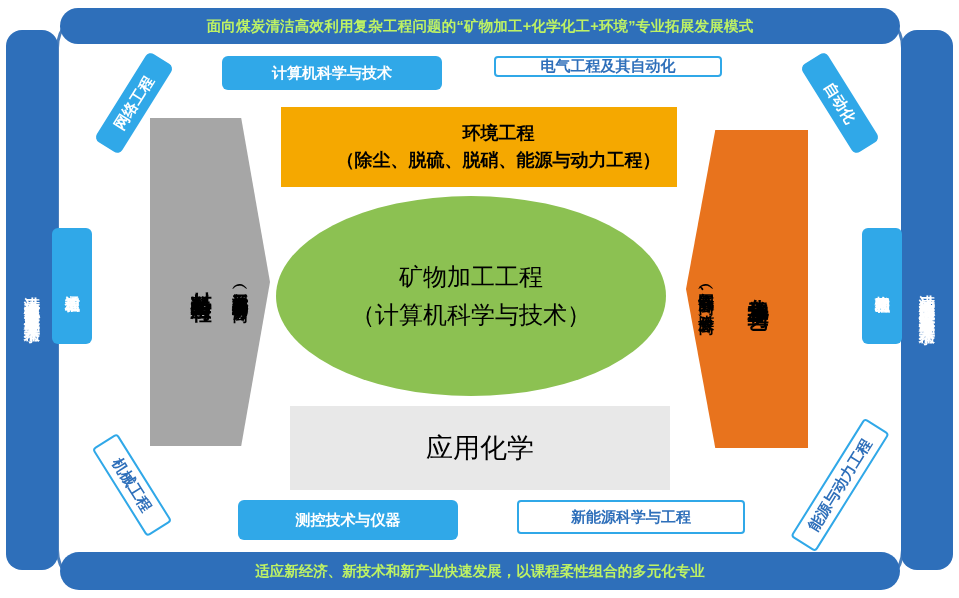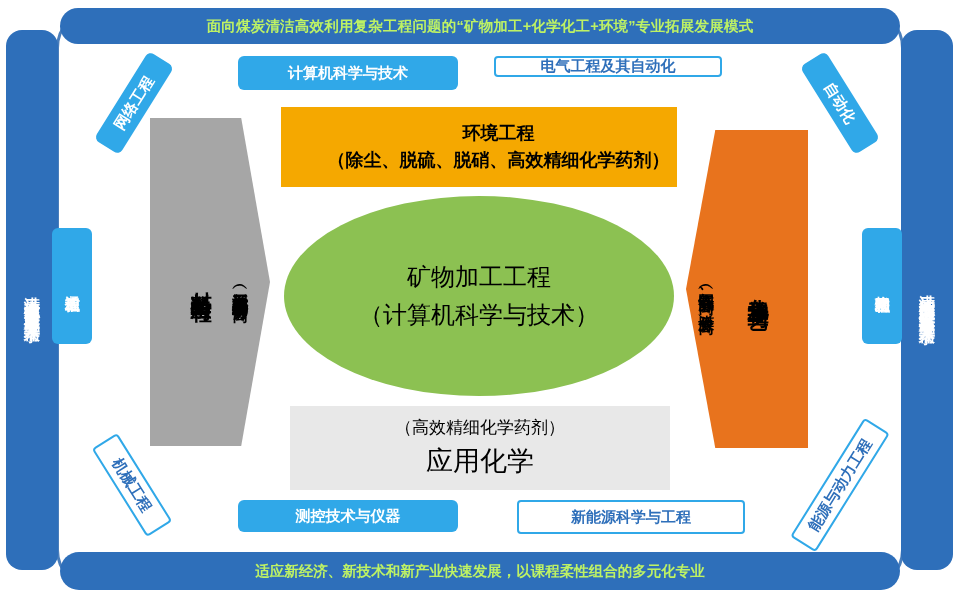--- a/index.html
+++ b/index.html
@@ -120,36 +120,36 @@
   
   .wb {
     background: #ffffff;
     border: 2px solid #30a8e8;
     color: #2e6fba;
     font-weight: bold;
     font-size: 15px;
     border-radius: 4px;
   }
 
-  #box-computer   { left: 238px; top: 56px;  width: 220px; height: 34px; }
+  #box-computer   { left: 222px; top: 56px;  width: 220px; height: 34px; }
   #box-electric   { left: 494px; top: 56px;  width: 228px; height: 21px; }
-  #box-measure    { left: 238px; top: 500px; width: 220px; height: 32px; }
+  #box-measure    { left: 238px; top: 500px; width: 220px; height: 40px; }
   #box-newenergy  { left: 494px; top: 500px; width: 228px; height: 34px; margin-left: 23px; }
 
   #box-network    { left: 82px;  top: 88px;  width: 104px; height: 30px; }
   #box-mech       { left: 80px;  top: 470px; width: 104px; height: 30px; }
   #box-auto       { left: 788px; top: 88px;  width: 104px; height: 30px; }
   #box-energy     { left: 770px; top: 470px; width: 140px; height: 30px; }
 
   #box-comm       { left: 52px;  top: 228px; width: 40px; height: 116px; }
   #box-iot        { left: 862px; top: 228px; width: 40px; height: 116px; }
 
   
   #center-ellipse {
-    left: 284px;
+    left: 276px;
     top: 196px;
     width: 390px;
     height: 200px;
     background: #8cc152;
     border-radius: 50%;
     flex-direction: column;
     color: #000000;
     font-size: 24px;
     line-height: 1.6;
   }
@@ -294,25 +294,24 @@
 
   <div class="box" id="chem-box">
     <span class="vtext">化学工程与工艺</span>
   </div>
   <div class="box" id="chem-sub">
     <span class="vtext">（气液固分离、膜分离）</span>
   </div>
 
   <div class="box" id="env-box">
     <span>环境工程</span>
-    <span>（除尘、脱硫、脱硝、高效精细化学药剂）</span>
+    <span>（除尘、脱硫、脱硝、能源与动力工程）</span>
   </div>
 
   <div class="box" id="applied-chem-box">
-    <span class="l1">（高效精细化学药剂）</span>
     <span class="l2">应用化学</span>
   </div>
 
   <div class="box" id="center-ellipse">
     <span class="l1">矿物加工工程</span>
     <span class="l2">（计算机科学与技术）</span>
   </div>
 
 </div>
 

